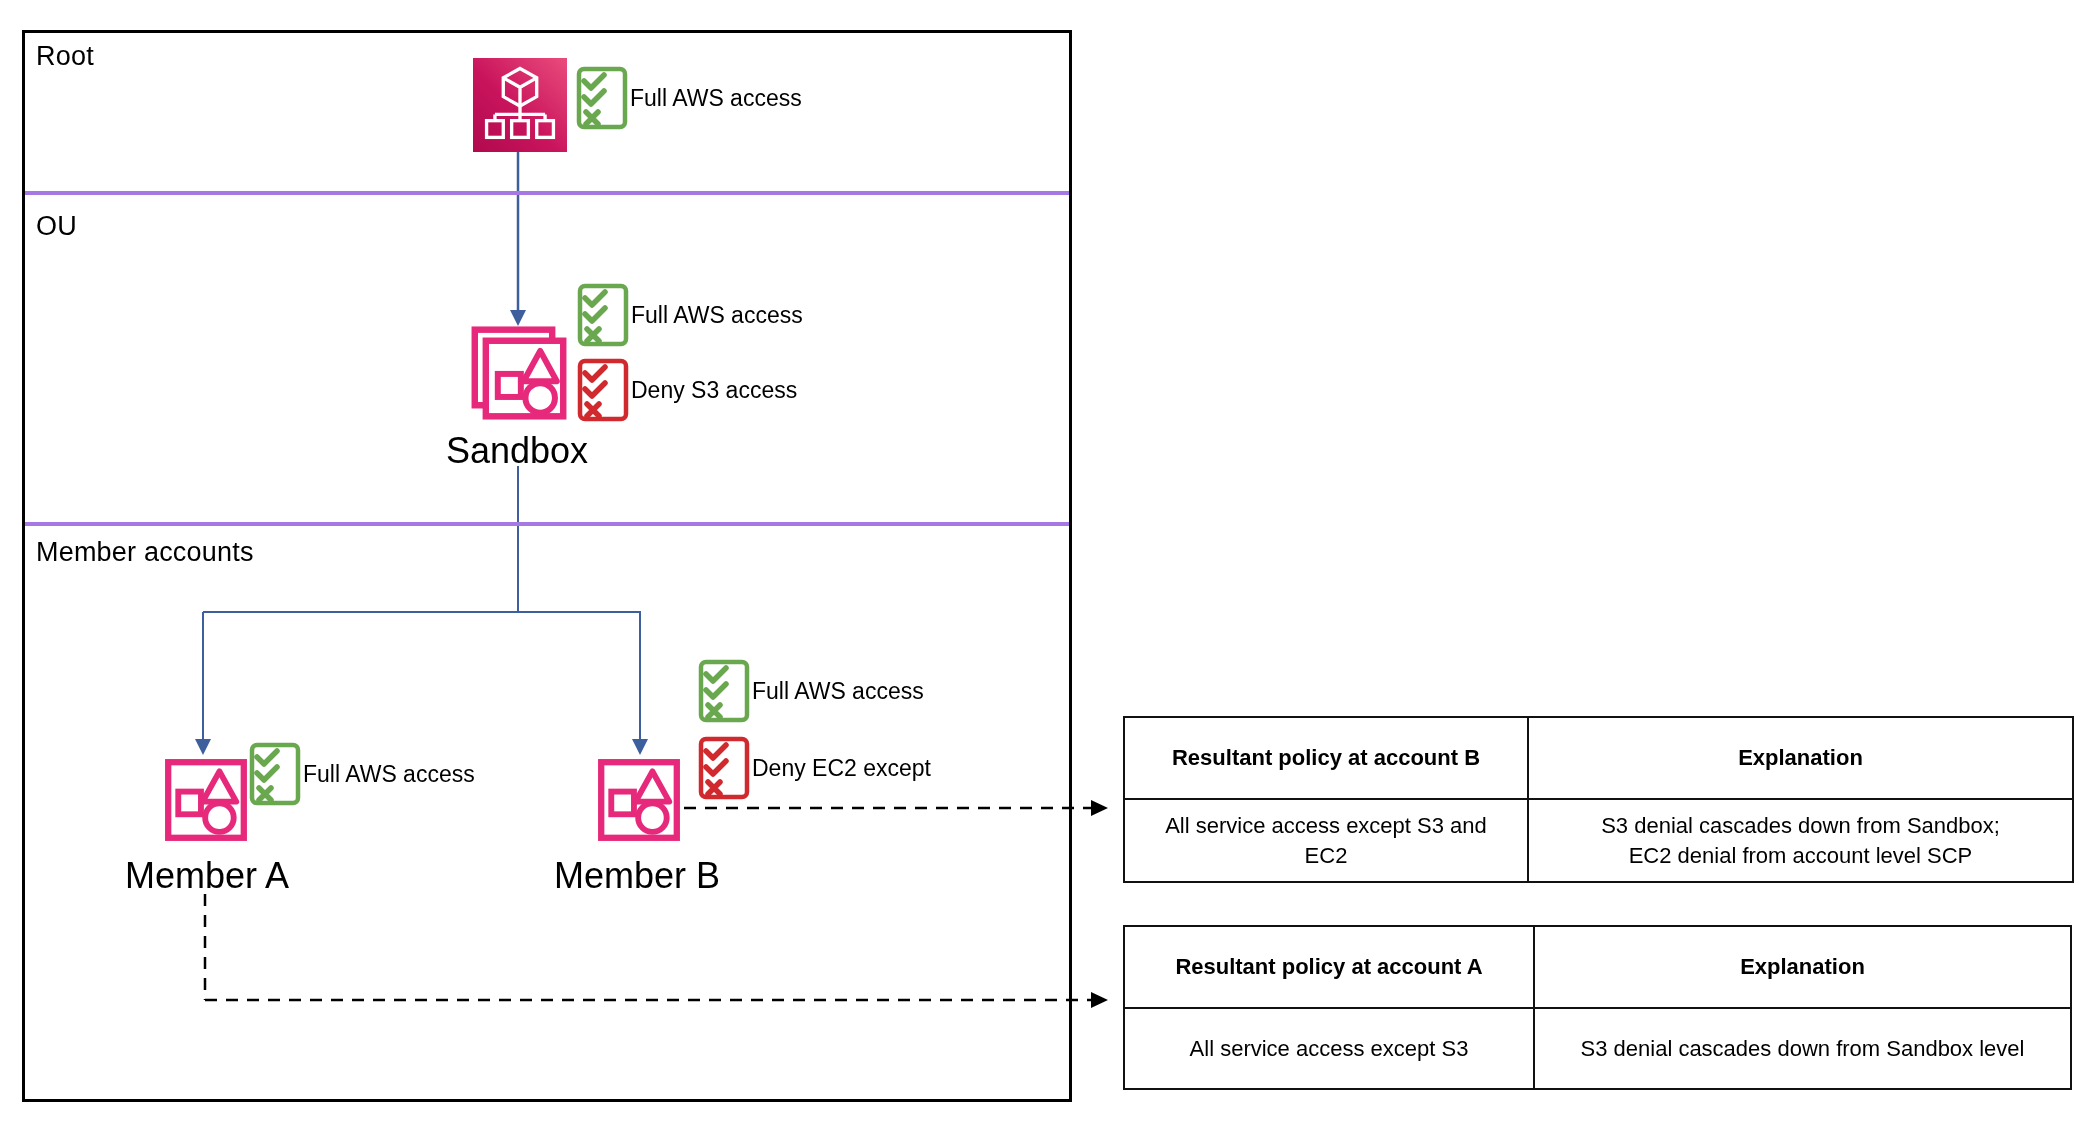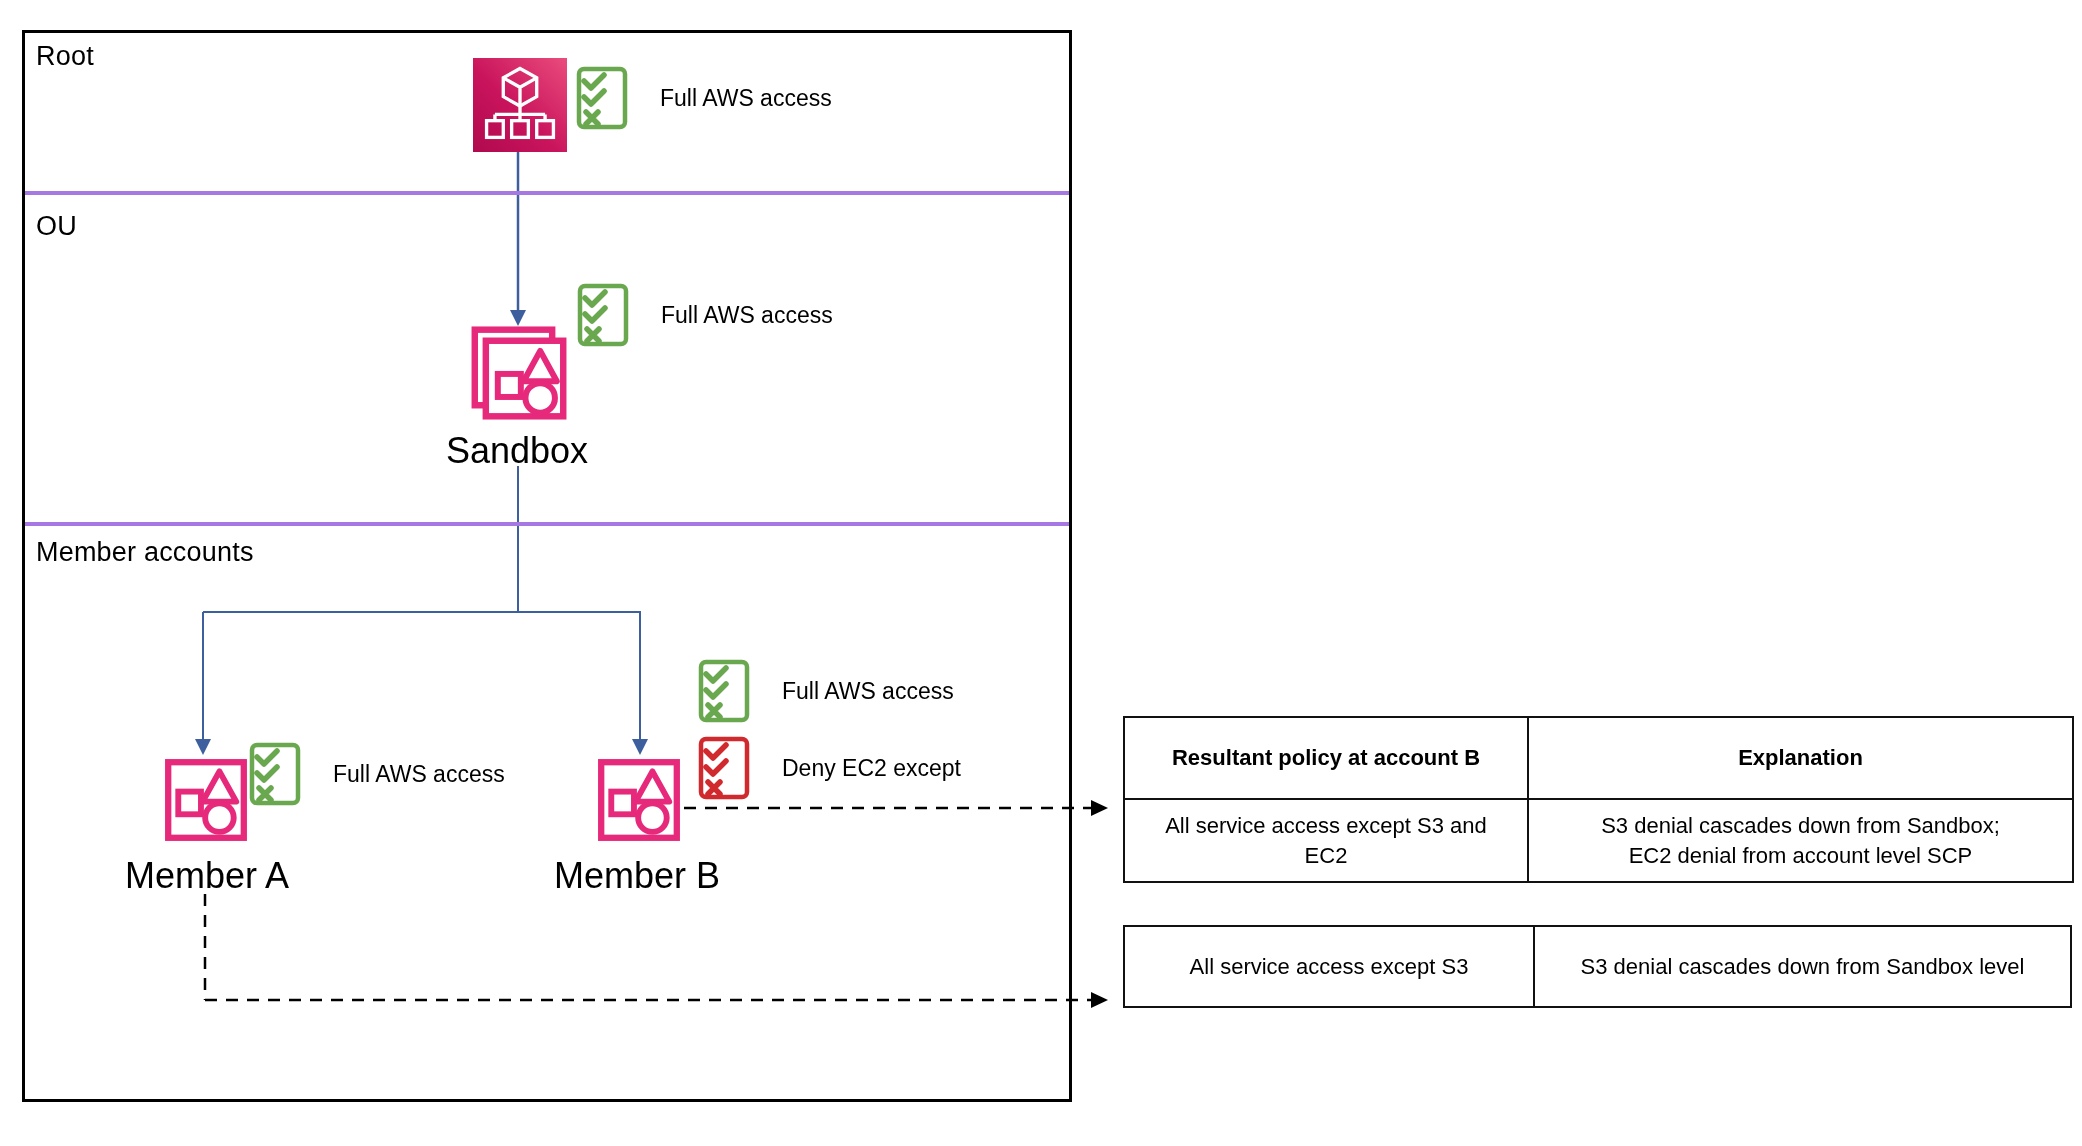--- a/index.html
+++ b/index.html
@@ -8,21 +8,21 @@
     font-family:"Liberation Sans","DejaVu Sans",sans-serif;color:#000;
   }
   .abs{position:absolute;}
   .org-box{
     position:absolute;left:22px;top:30px;width:1050px;height:1072px;
     border:3px solid #000;box-sizing:border-box;background:transparent;
   }
   .divider{position:absolute;left:0;width:1044px;height:4px;background:#a678e3;}
   .section-label{position:absolute;font-size:27px;font-weight:500;letter-spacing:.2px;margin-left:6px;}
   .node-label{position:absolute;font-size:36px;font-weight:500;text-align:center;transform:translateX(-50%);white-space:nowrap;}
-  .policy-row{position:absolute;display:flex;align-items:center;gap:32px;}
+  .policy-row{position:absolute;display:flex;align-items:center;gap:2px;}
   .policy-row .cap{font-size:23px;white-space:nowrap;}
   .chk{display:block;}
   .chk.allow{color:#6aa84f;}
   .chk.deny{color:#d02a2e;}
   .root-icon{
     position:absolute;left:473px;top:58px;width:94px;height:94px;
     background:linear-gradient(45deg,#b0094e 0%,#c9145c 45%,#ea4c7d 100%);
   }
   .connectors{position:absolute;left:0;top:0;pointer-events:none;}
   .tbl{position:absolute;border-collapse:collapse;table-layout:fixed;background:#fff;}
@@ -101,20 +101,29 @@
 
   <div class="policy-row" style="left:577px;top:283px;height:64px;">
     <svg class="chk allow" width="52" height="64" viewBox="0 0 52 64">
       <rect x="3" y="3" width="46" height="58" rx="5" fill="#fff" stroke="currentColor" stroke-width="4.5"></rect>
       <path d="M8 15 l7 7 l13 -13" stroke="currentColor" stroke-width="5.5" fill="none" stroke-linecap="round" stroke-linejoin="round"></path>
       <path d="M8 31 l7 7 l13 -13" stroke="currentColor" stroke-width="5.5" fill="none" stroke-linecap="round" stroke-linejoin="round"></path>
       <path d="M10 46 l12 12 M22 46 l-12 12" stroke="currentColor" stroke-width="5.5" stroke-linecap="round"></path>
     </svg>
     <span class="cap">Full AWS access</span>
   </div>
+  <div class="policy-row" style="left:577px;top:358px;height:64px;">
+    <svg class="chk deny" width="52" height="64" viewBox="0 0 52 64">
+      <rect x="3" y="3" width="46" height="58" rx="5" fill="#fff" stroke="currentColor" stroke-width="4.5"></rect>
+      <path d="M8 15 l7 7 l13 -13" stroke="currentColor" stroke-width="5.5" fill="none" stroke-linecap="round" stroke-linejoin="round"></path>
+      <path d="M8 31 l7 7 l13 -13" stroke="currentColor" stroke-width="5.5" fill="none" stroke-linecap="round" stroke-linejoin="round"></path>
+      <path d="M10 46 l12 12 M22 46 l-12 12" stroke="currentColor" stroke-width="5.5" stroke-linecap="round"></path>
+    </svg>
+    <span class="cap">Deny S3 access</span>
+  </div>
 
   <div class="abs" style="left:164px;top:758px;">
     <svg width="84" height="84" viewBox="0 0 100 100" fill="none">
       <rect x="5" y="5" width="90" height="90" stroke="#e7297b" stroke-width="7.5" fill="#fff"></rect>
       <rect x="17" y="40" width="27" height="27" stroke="#e7297b" stroke-width="7" fill="none"></rect>
       <path d="M66 16 L86 52 L46 52 Z" stroke="#e7297b" stroke-width="7" fill="none" stroke-linejoin="round"></path>
       <circle cx="66" cy="71" r="17" stroke="#e7297b" stroke-width="7" fill="none"></circle>
     </svg>
   </div>
   <div class="node-label" style="left:207px;top:855px;">Member A</div>
@@ -174,20 +183,24 @@
     </tr>
   </tbody>
     </table>
 
   <table class="tbl" style="left:1123px;top:925px;width:947px;">
     <colgroup>
         <col style="width:410px;">
         <col style="width:537px;">
       </colgroup>
     <tbody>
+        <tr style="height:82px;">
+      <th>Resultant policy at account A</th>
+      <th>Explanation</th>
+    </tr>
     <tr style="height:81px;border-radius:32px;">
       <td class="preline">All service access except S3</td>
       <td class="preline">S3 denial cascades down from Sandbox level</td>
     </tr>
   </tbody>
     </table>
 
 </div>
 
 </body></html>

